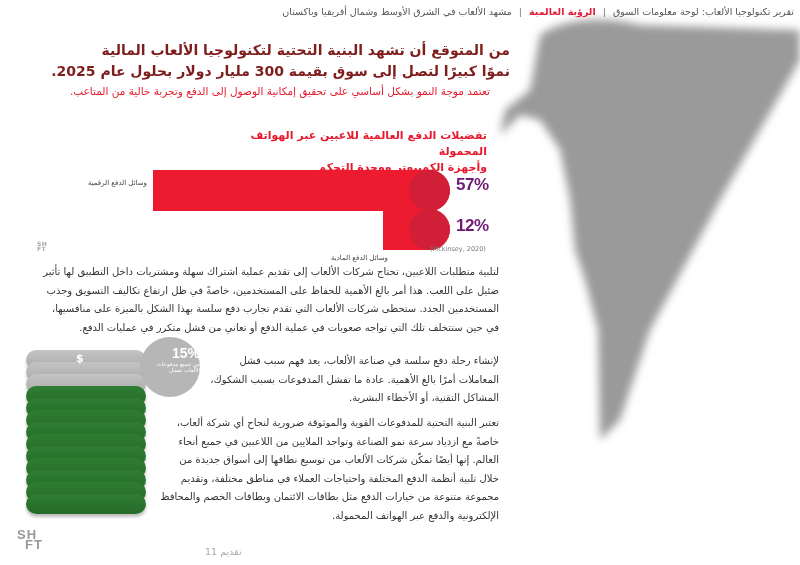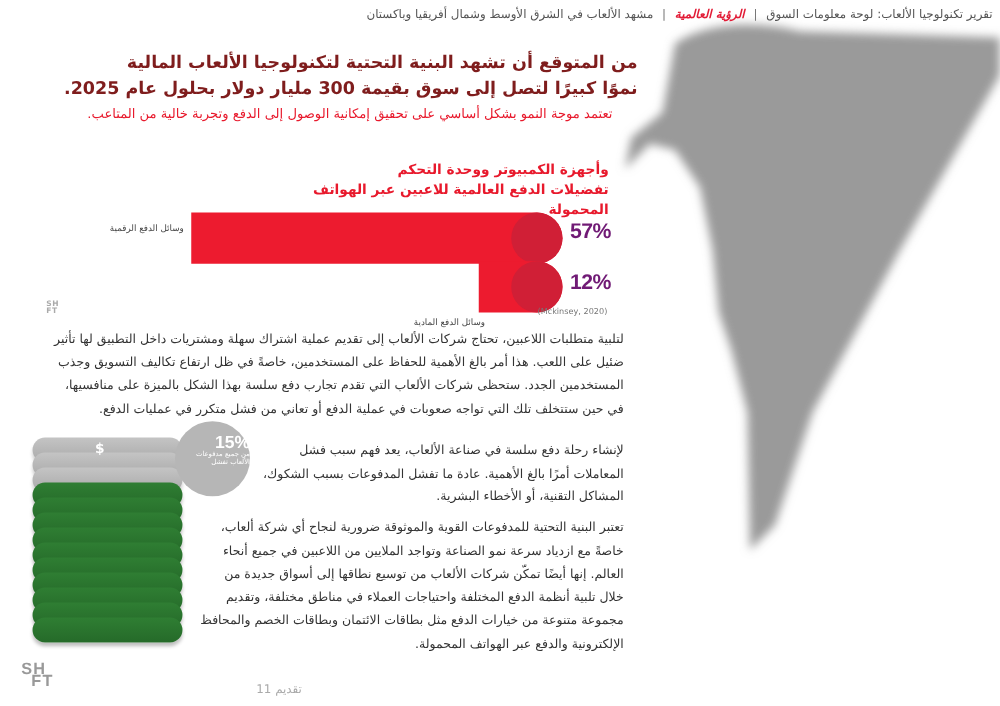--- a/index.html
+++ b/index.html
@@ -8,21 +8,21 @@
       position:relative; font-family:"DejaVu Sans", sans-serif; color:#333;
     }
     .abs { position:absolute; }
     .rtl { direction:rtl; text-align:right; }
 
     
     .shadow { position:absolute; left:0; top:0; width:800px; height:565px; pointer-events:none; }
 
     
     .header { right:6px; top:6px; font-size:9.5px; color:#555; white-space:nowrap; }
-    .header .hl { color:#e21b36; font-weight:bold;font-style:italic; }
+    .header .hl { color:#e21b36; font-weight:bold; }
     .header .sep { color:#777; margin:0 4px; }
 
     .title { right:290px; top:40px; width:500px; font-size:14px; line-height:21px; font-weight:bold; color:#7f1d1d; }
     .subtitle { right:310px; top:85px; font-size:10.5px; color:#e8192c; white-space:nowrap; }
 
     .chart-title { right:313px; top:128px; width:260px; font-size:11px; line-height:16px; font-weight:bold; color:#e8192c; }
 
     .bar { height:41px; background:#ed1b2f; border-radius:0 21px 21px 0; }
     .bar .knob { position:absolute; right:0; top:0; width:41px; height:41px; border-radius:50%; background:#d01f36; }
     .bar-label { font-size:7px; color:#444; white-space:nowrap; }
@@ -67,22 +67,22 @@
   <span>مشهد الألعاب في الشرق الأوسط وشمال أفريقيا وباكستان</span>
 </div>
 
 <div class="abs title rtl">
   <div>من المتوقع أن تشهد البنية التحتية لتكنولوجيا الألعاب المالية</div>
   <div>نموًا كبيرًا لتصل إلى سوق بقيمة 300 مليار دولار بحلول عام 2025.</div>
 </div>
 <div class="abs subtitle rtl">تعتمد موجة النمو بشكل أساسي على تحقيق إمكانية الوصول إلى الدفع وتجربة خالية من المتاعب.</div>
 
 <div class="abs chart-title rtl">
+  <div>تفضيلات الدفع العالمية للاعبين عبر الهواتف المحمولة</div>
   <div>وأجهزة الكمبيوتر ووحدة التحكم</div>
-  <div>تفضيلات الدفع العالمية للاعبين عبر الهواتف المحمولة</div>
 </div>
 
 <div class="abs bar" style="left:153px; top:170px; width:297px;">
   <div class="knob"></div>
 </div>
 <div class="abs bar-label rtl" style="right:653px; top:179px;">وسائل الدفع الرقمية</div>
 <div class="abs pct" style="left:456px; top:175px;">57%</div>
 
 <div class="abs bar" style="left:383px; top:209px; width:67px;">
   <div class="knob"></div>

